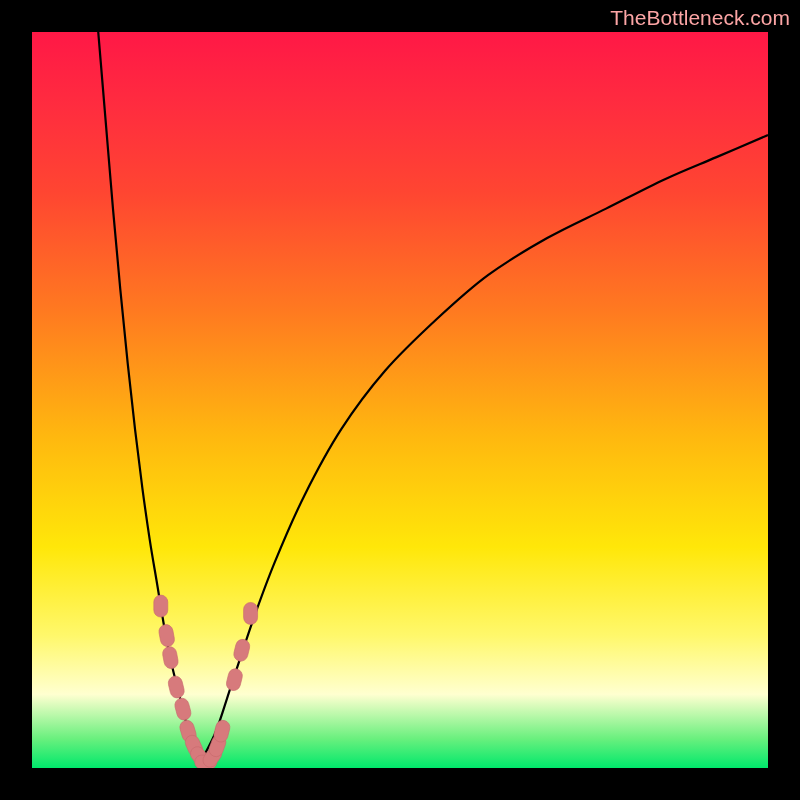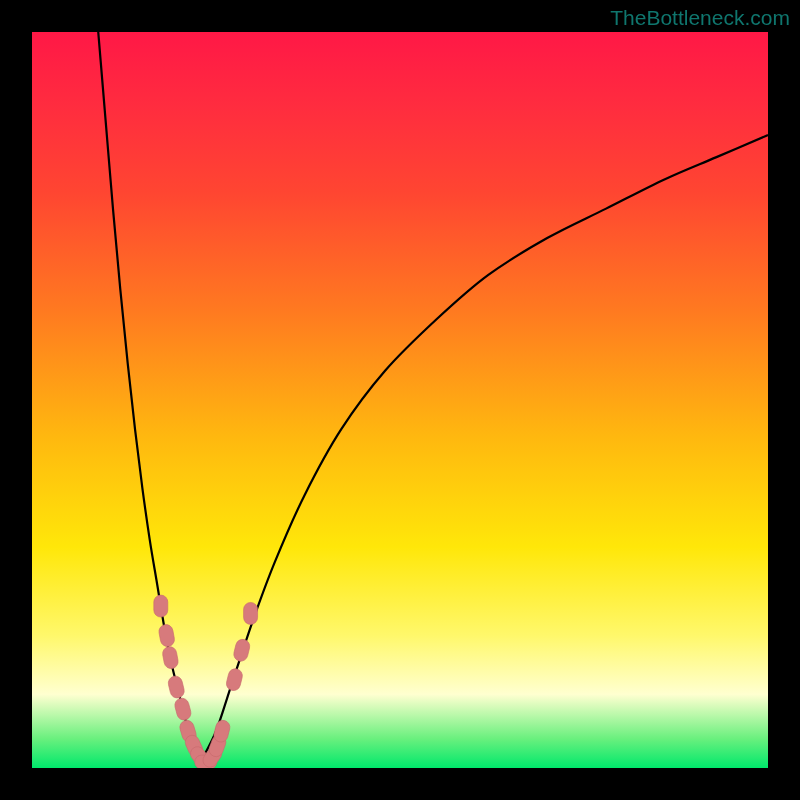--- a/index.html
+++ b/index.html
@@ -42,21 +42,21 @@
       #fff86b 82%,
       #ffffd0 90%,
       #6af07e 96%,
       #00e86b 100%
     );
   }
   .watermark {
     position: absolute;
     top: 6px;
     right: 10px;
-    color: #0f766e;
+    color: #fca5a5;
     font-size: 21px;
     letter-spacing: 0px;
     user-select: none;
     pointer-events: none;
     text-align: center;
   }
   svg.curve {
     position: absolute;
     inset: 0;
   }

